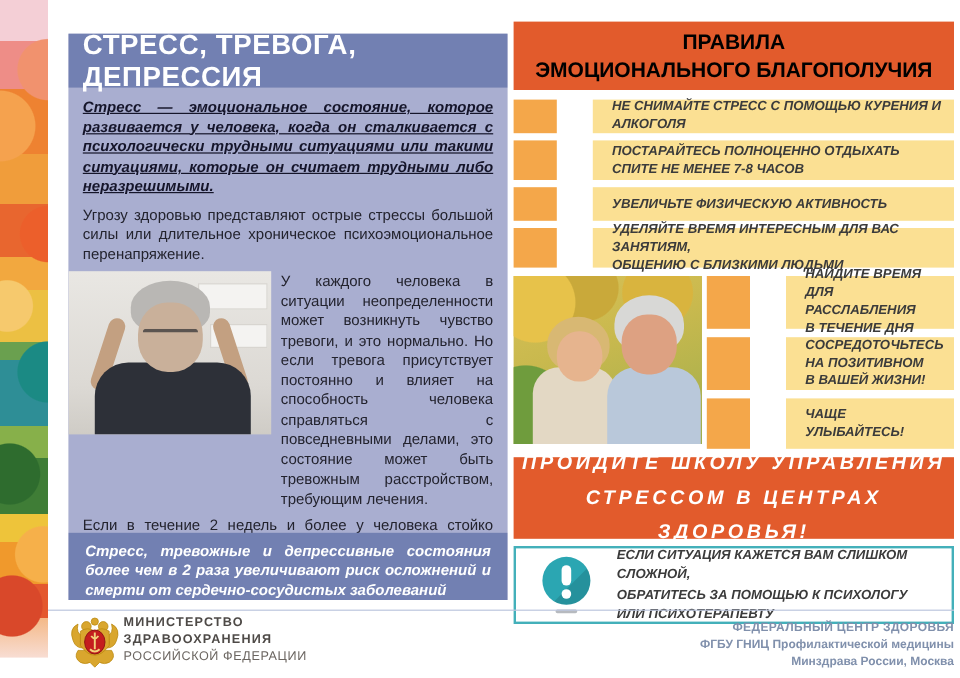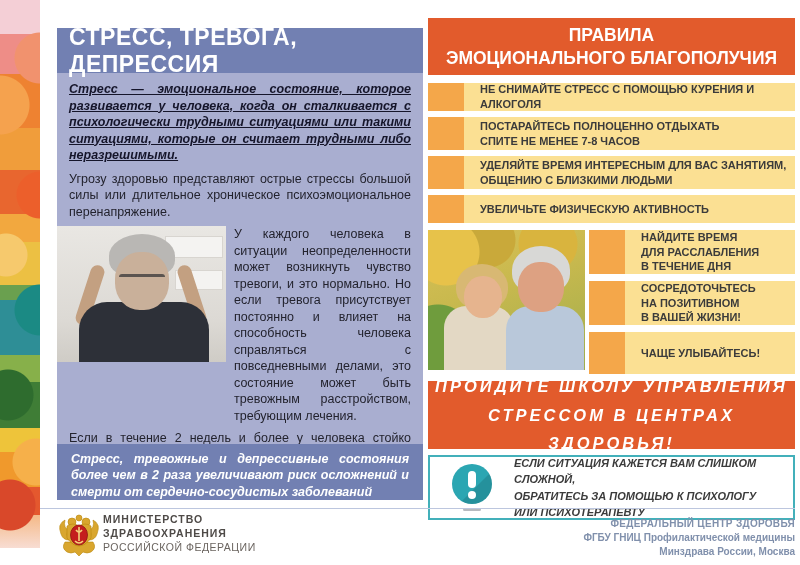--- a/index.html
+++ b/index.html
@@ -59,32 +59,32 @@
   .highlight-box {
     position:absolute; left:0; bottom:0; width:100%; height:56px;
     background:var(--purple_dark,#7280b2); color:#fff;
     font-size:12.5px; font-style:italic; font-weight:bold; line-height:1.3;
     padding:7px 14px; text-align:justify;
   }
 
   
   .right-col { position:absolute; left:428px; top:18px; width:367px; }
   .right-title {
-    height:57px; background:var(--orange,#e25b2c); color:#ffffff; text-align:center;
+    height:57px; background:var(--orange,#e25b2c); color:#000000; text-align:center;
     font-size:17.5px; font-weight:bold; line-height:1.3;
     display:flex; flex-direction:column; justify-content:center; white-space:pre-line;
   }
   .rules { margin-top:8px; display:flex; flex-direction:column; gap:6px; }
   .rule { display:flex; }
   .rule-sq { flex:0 0 36px; background:var(--orange_square,#f4a74a); }
   .rule-txt {
     flex:1; background:var(--yellow_bar,#fbe093); color:#3b3b3b;
-    font-size:11px; font-weight:bold; line-height:1.35;
+    font-size:11px; font-weight:bold; font-style:italic; line-height:1.35;
     display:flex; flex-direction:column; justify-content:center;
-    padding:5px 8px 5px 16px; white-space:pre-line;
+    padding:5px 8px 5px 16px; white-space:pre-line;margin-left:30px;
   }
   .rule-wide-1, .rule-wide-3 { height:28px; }
   .rule-wide-2, .rule-wide-4 { height:33px; }
   .media-row { display:flex; margin-top:7px; gap:4px; }
   .photo-couple {
     flex:0 0 157px; height:140px; position:relative; overflow:hidden;
     background:
       radial-gradient(circle 34px at 18px 22px, #e7c24a 0 33px, transparent 34px),
       radial-gradient(circle 30px at 120px 14px, #d9b43e 0 29px, transparent 30px),
       radial-gradient(circle 36px at 10px 110px, #6f9c3d 0 35px, transparent 36px),
@@ -175,28 +175,28 @@
     <div class="rules">
       <div class="rule rule-wide-1">
         <div class="rule-sq"></div>
         <div class="rule-txt">НЕ СНИМАЙТЕ СТРЕСС С ПОМОЩЬЮ КУРЕНИЯ И АЛКОГОЛЯ</div>
       </div>
       <div class="rule rule-wide-2">
         <div class="rule-sq"></div>
         <div class="rule-txt">ПОСТАРАЙТЕСЬ ПОЛНОЦЕННО ОТДЫХАТЬ
 СПИТЕ НЕ МЕНЕЕ 7-8 ЧАСОВ</div>
       </div>
+      <div class="rule rule-wide-3">
+        <div class="rule-sq"></div>
+        <div class="rule-txt">УВЕЛИЧЬТЕ ФИЗИЧЕСКУЮ АКТИВНОСТЬ</div>
+      </div>
       <div class="rule rule-wide-4">
         <div class="rule-sq"></div>
         <div class="rule-txt">УДЕЛЯЙТЕ ВРЕМЯ ИНТЕРЕСНЫМ ДЛЯ ВАС ЗАНЯТИЯМ,
 ОБЩЕНИЮ С БЛИЗКИМИ ЛЮДЬМИ</div>
-      </div>
-      <div class="rule rule-wide-3">
-        <div class="rule-sq"></div>
-        <div class="rule-txt">УВЕЛИЧЬТЕ ФИЗИЧЕСКУЮ АКТИВНОСТЬ</div>
       </div>
     </div>
 
     <div class="media-row">
       <div class="photo-couple">
         <div class="m-arm"></div>
         <div class="w-body"></div>
         <div class="m-body"></div>
         <div class="m-hair"></div>
         <div class="m-face"></div>

